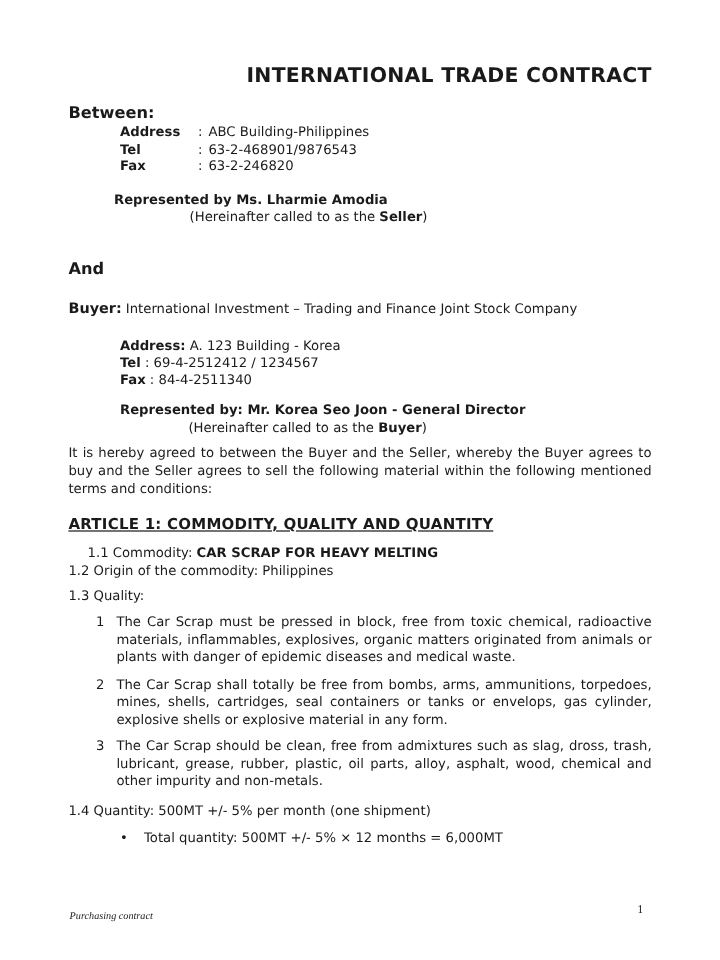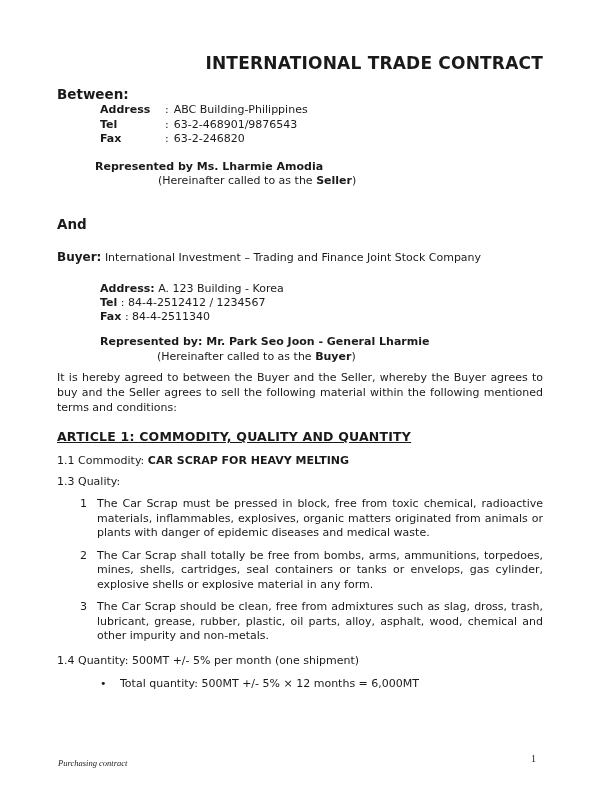--- a/index.html
+++ b/index.html
@@ -36,21 +36,21 @@
   .buyer-details .brow{line-height:14px;}
   .buyer-details .dlabel{font-weight:bold;}
   .buyer-rep{margin-left:43px;margin-top:11px;font-weight:bold;}
   .buyer-here{margin-left:57px;}
   .intro{margin-top:6px;text-align:justify;line-height:15px;}
   .article-heading{
     margin-top:14px;font-size:12.5px;font-weight:bold;
     text-decoration:underline;line-height:16px;letter-spacing:0.2px;
   }
   .clause{line-height:15px;}
-  .clause-11{margin-top:8px;}
+  .clause-11{margin-top:8px;margin-left:16px;}
   .clause-13{margin-top:6px;}
   .clause-14{margin-top:9px;}
   .q-item{display:flex;margin-left:23px;margin-top:8px;text-align:justify;line-height:14.5px;}
   .q-num{flex:0 0 17px;}
   .q-text{flex:1;}
   .bullet-row{display:flex;margin-left:43px;margin-top:9px;line-height:14.5px;}
   .bullet-char{flex:0 0 20px;}
   .bold{font-weight:bold;}
   .footer-left{
     position:absolute;left:58px;top:756px;
@@ -99,34 +99,35 @@
 
   <div class="and">And</div>
 
   <div class="party-line buyer-line">
     <span class="party-label">Buyer:</span>
     <span>International Investment – Trading and Finance Joint Stock Company</span>
   </div>
 
   <div class="buyer-details">
     <div class="brow"><span class="dlabel">Address:</span><span class="pre"> </span><span>A. 123 Building - Korea</span></div>
-    <div class="brow"><span class="dlabel">Tel</span><span class="pre"> : </span><span>84-4-2512412 / 1234567</span></div>
+    <div class="brow"><span class="dlabel">Tel</span><span class="pre"> : </span><span>69-4-2512412 / 1234567</span></div>
     <div class="brow"><span class="dlabel">Fax</span><span class="pre"> : </span><span>84-4-2511340</span></div>
   </div>
 
   <div class="buyer-rep">
-    <div>Represented by: Mr. Park Seo Joon - General Lharmie</div>
+    <div>Represented by: Mr. Korea Seo Joon - General Director</div>
     <div class="buyer-here hereinafter"><span>(Hereinafter called to as the </span><span class="bold">Buyer</span><span>)</span></div>
   </div>
 
   <p class="intro" style="margin:6px 0 0 0;">It is hereby agreed to between the Buyer and the Seller, whereby the Buyer agrees to buy and the Seller agrees to sell the following material within the following mentioned terms and conditions:</p>
 
   <div class="article-heading">ARTICLE 1: COMMODITY, QUALITY AND QUANTITY</div>
 
   <div class="clause clause-11"><span>1.1 Commodity: </span><span class="bold">CAR SCRAP FOR HEAVY MELTING</span></div>
+  <div class="clause">1.2 Origin of the commodity: Philippines</div>
   <div class="clause clause-13">1.3 Quality:</div>
 
   <div class="q-item">
     <span class="q-num">1</span>
     <span class="q-text">The Car Scrap must be pressed in block, free from toxic chemical, radioactive materials, inflammables, explosives, organic matters originated from animals or plants with danger of epidemic diseases and medical waste.</span>
   </div>
   <div class="q-item">
     <span class="q-num">2</span>
     <span class="q-text">The Car Scrap shall totally be free from bombs, arms, ammunitions, torpedoes, mines, shells, cartridges, seal containers or tanks or envelops, gas cylinder, explosive shells or explosive material in any form.</span>
   </div>

